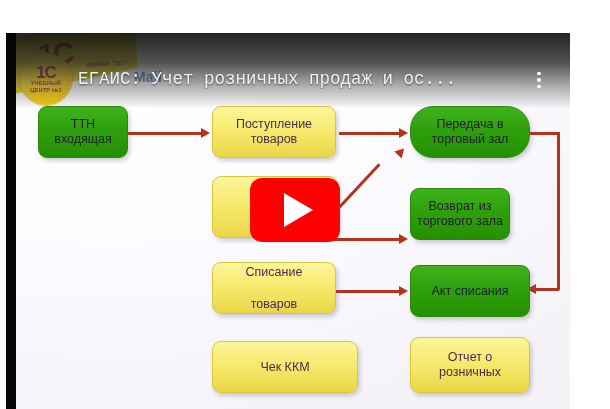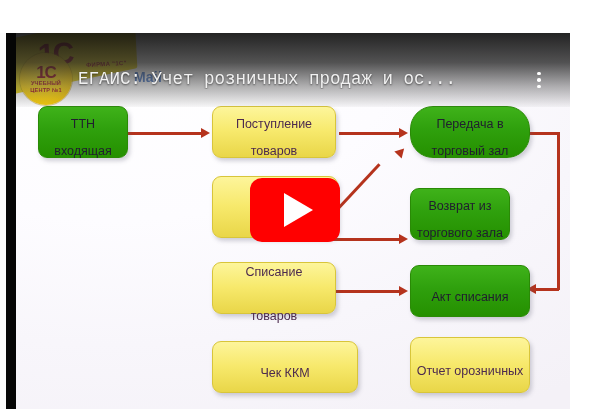--- a/index.html
+++ b/index.html
@@ -135,21 +135,21 @@
   .node.green {
     background: linear-gradient(180deg, #3fb21a 0%, #2fa00d 45%, #259000 100%);
     border: 1px solid #2a8a06;
     color: #20202e;
   }
   .node.yellow {
     background: linear-gradient(180deg, #fdf59b 0%, #f7e96c 48%, #e9d648 100%);
     border: 1px solid #d8c53a;
     color: #4c2a4e;
   }
-  .node-label { display: block; margin-top: 12px; }
+  .node-label { display: block; }
 
   
   .arr-h {
     position: absolute;
     height: 3px;
     background: #b5331d;
   }
   .arr-v {
     position: absolute;
     width: 3px;
@@ -333,21 +333,21 @@
       </div>
 
       <div class="node green" style="left:394px; top:232px; width:120px; height:52px;text-align:center;">
         <span class="node-label">Акт списания</span>
       </div>
 
       <div class="node yellow" style="left:196px; top:308px; width:146px; height:52px;">
         <span class="node-label">Чек ККМ</span>
       </div>
 
-      <div class="node yellow" style="left:394px; top:304px; width:120px; height:56px; flex-direction:row;">
+      <div class="node yellow" style="left:394px; top:304px; width:120px; height:56px; flex-direction:column;">
         <span class="node-label">Отчет о</span>
         <span class="node-label">розничных</span>
       </div>
 
       <div id="watermark">Mail</div>
     </div>
 
     <div id="top-bar"></div>
 
     <div id="title-row">

